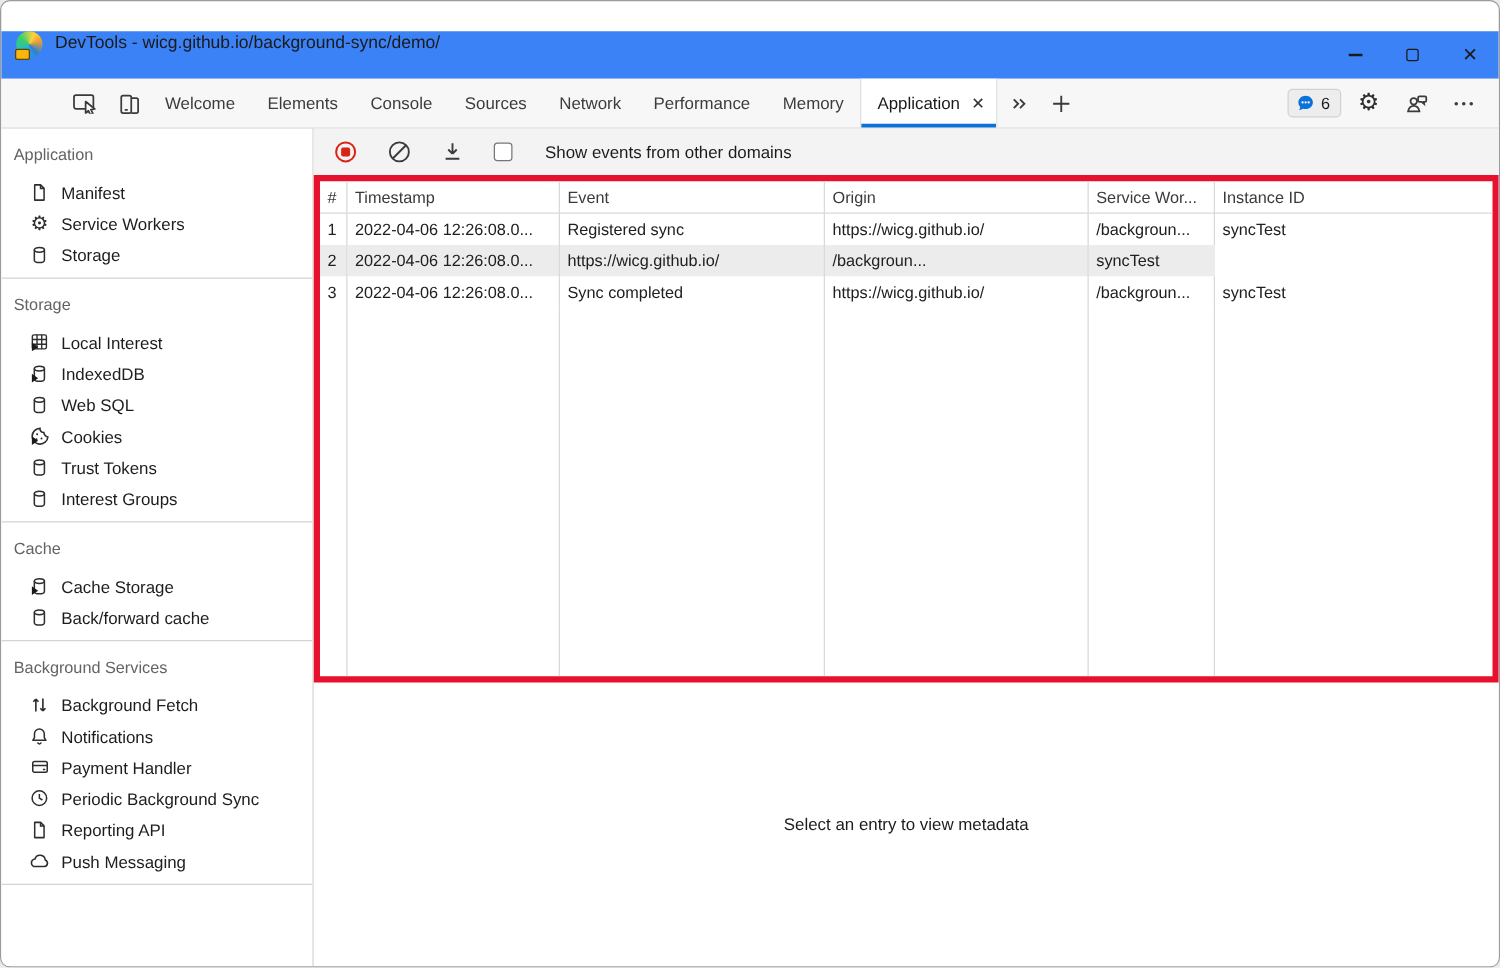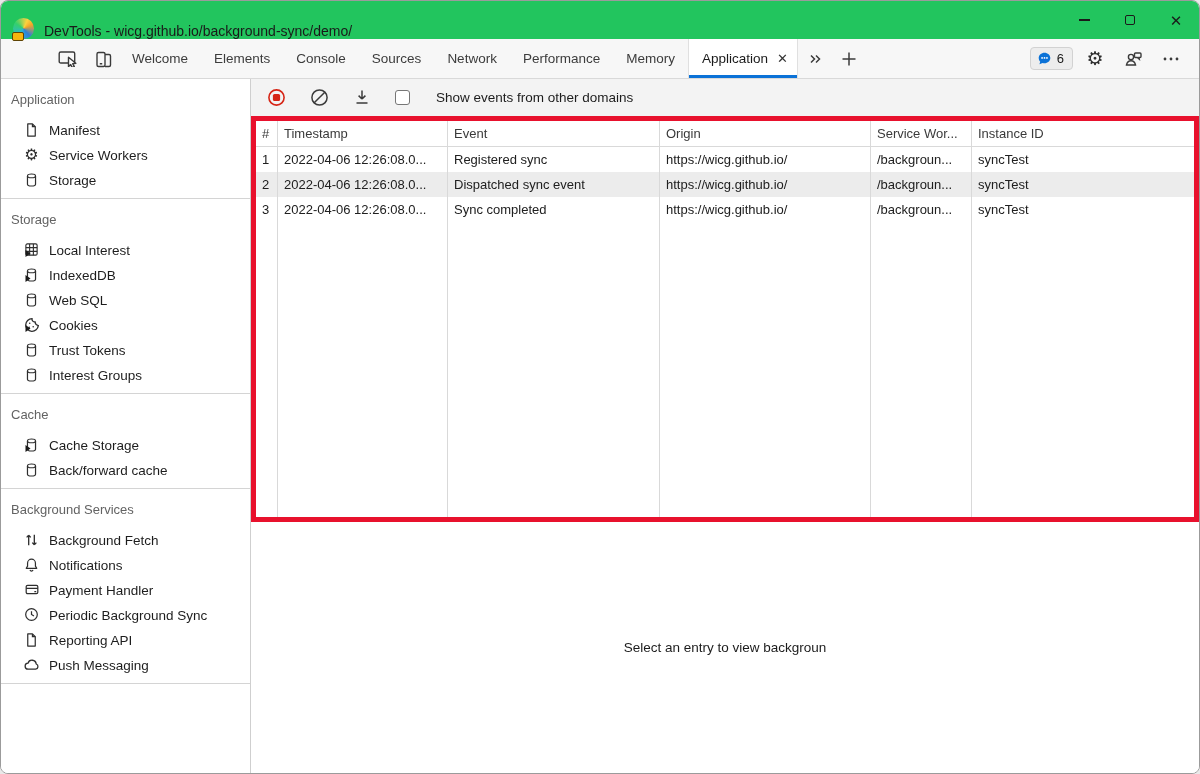--- a/index.html
+++ b/index.html
@@ -1,21 +1,21 @@
 <!DOCTYPE html>
 <html><head>
 <meta charset="utf-8">
 <style>
   * { margin:0; padding:0; box-sizing:border-box; }
   html,body { background:#e9e9e9; font-family:"Liberation Sans", sans-serif; }
   .window{ width:1200px; height:774px; background:#fff; border:1px solid #9b9b9b;
     border-radius:8px; overflow:hidden; display:flex; flex-direction:column; }
 
   
-  .titlebar{ height:38px; display:flex; align-items:flex-end; background:#22c55e; flex:0 0 auto; }
+  .titlebar{ height:38px; display:flex; align-items:flex-start; background:#3b82f6; flex:0 0 auto;margin-top:24px; }
   .app-logo{ width:21px; height:21px; border-radius:50%; margin:0 10px 0 12px; position:relative;
     background:conic-gradient(from 210deg, #2bb3d8, #35d06c 95deg, #ffd23e 175deg, #f4a52a 215deg, #2f7fd4 290deg, #2bb3d8);
     flex:0 0 auto; }
   .app-logo::after{ content:""; position:absolute; left:-1px; bottom:-2px; width:10px; height:7px;
     background:#f7b50e; border:1px solid #5d4304; border-radius:2px; }
   .title-text{ font-size:14px; color:#1a1a1a; }
   .win-controls{ margin-left:auto; display:flex; height:100%; }
   .win-btn{ width:46px; display:flex; align-items:center; justify-content:center; color:#1a1a1a; cursor:default; }
   .glyph-min{ width:11px; height:1.4px; background:#1a1a1a; display:block; }
   .glyph-max{ width:10px; height:10px; border:1.4px solid #1a1a1a; border-radius:2px; display:block; }
@@ -413,21 +413,20 @@
           <div class="tcell">2022-04-06 12:26:08.0...</div>
           <div class="tcell">Registered sync</div>
           <div class="tcell">https://wicg.github.io/</div>
           <div class="tcell">/backgroun...</div>
           <div class="tcell">syncTest</div>
         </div>
 
         <div class="trow data striped">
           <div class="tcell">2</div>
           <div class="tcell">2022-04-06 12:26:08.0...</div>
-          <div class="tcell">Dispatched sync event</div>
           <div class="tcell">https://wicg.github.io/</div>
           <div class="tcell">/backgroun...</div>
           <div class="tcell">syncTest</div>
         </div>
 
         <div class="trow data">
           <div class="tcell">3</div>
           <div class="tcell">2022-04-06 12:26:08.0...</div>
           <div class="tcell">Sync completed</div>
           <div class="tcell">https://wicg.github.io/</div>
@@ -439,17 +438,17 @@
           <div class="tcell"></div>
           <div class="tcell"></div>
           <div class="tcell"></div>
           <div class="tcell"></div>
           <div class="tcell"></div>
           <div class="tcell"></div>
         </div>
       </div>
 
       <div class="meta-pane">
-        <div class="meta-text">Select an entry to view backgroun</div>
+        <div class="meta-text">Select an entry to view metadata</div>
       </div>
     </div>
   </div>
 </div>
 
 </body></html>

